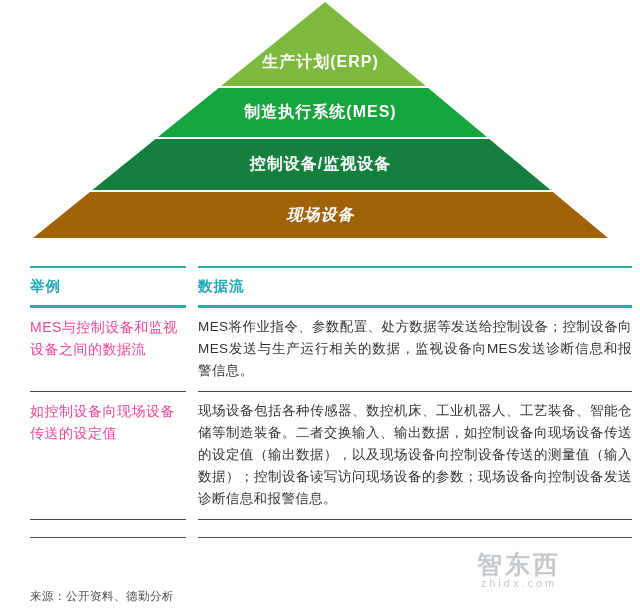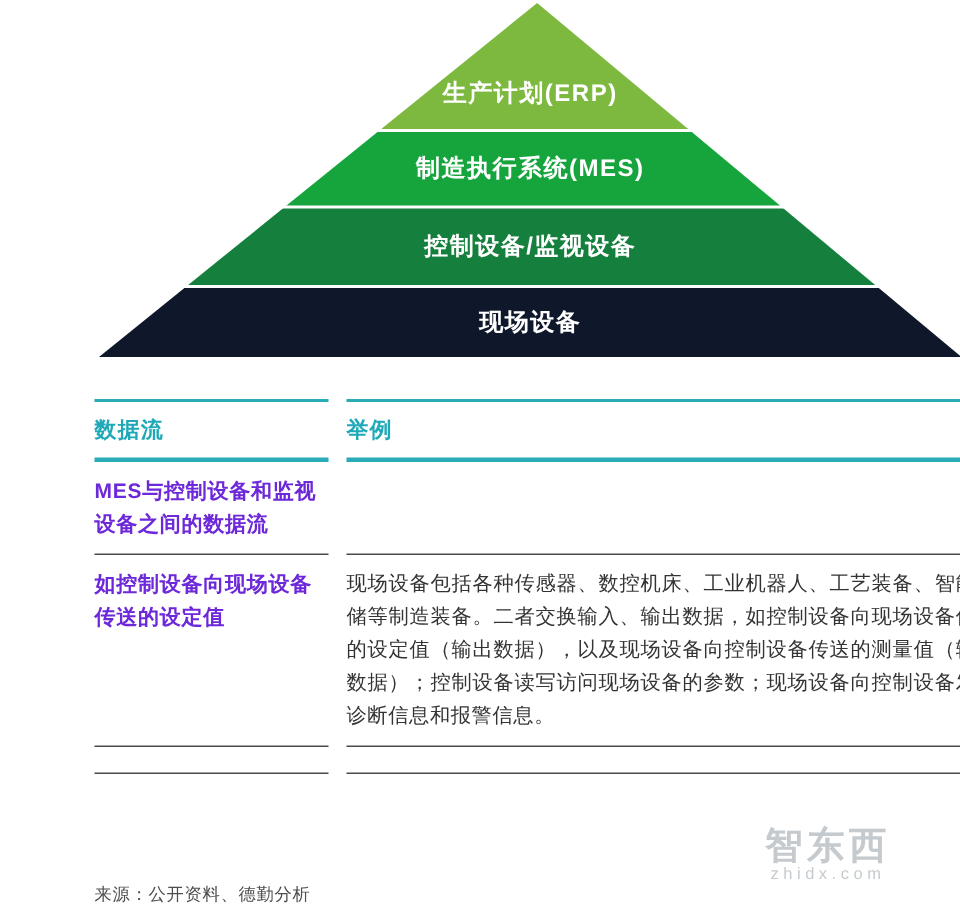--- a/index.html
+++ b/index.html
@@ -1,21 +1,21 @@
 <!DOCTYPE html>
 <html><head>
 <meta charset="utf-8">
 <style>
   html,body{margin:0;padding:0;}
   body{
     width:640px;height:614px;position:relative;background:#ffffff;
     font-family:"Liberation Sans","DejaVu Sans",sans-serif;
     overflow:hidden;
   }
-  .canvas{position:absolute;inset:0;width:564px;height:614px;background:#fff;margin-left:33px;}
+  .canvas{position:absolute;inset:0;width:564px;height:614px;background:#fff;}
 
   
   .pyramid{
     position:absolute;left:33px;top:2px;width:575px;height:236px;
     clip-path:polygon(50.8% 0,100% 100%,0 100%);
     display:flex;flex-direction:column;
   }
   .band{display:flex;justify-content:center;align-items:center;}
   .band-1{height:84px;align-items:flex-end;padding-bottom:13px;box-sizing:border-box;}
   .band-2{height:49px;margin-top:2px;}
@@ -32,21 +32,21 @@
   .rule .seg2{flex:1;}
   .rule-teal-thin .seg1,.rule-teal-thin .seg2{height:2px;background:#2aacb8;}
   .rule-teal-thick .seg1,.rule-teal-thick .seg2{height:3px;background:#2aacb8;}
   .rule-dark .seg1,.rule-dark .seg2{height:1px;background:#4a4a4a;}
 
   .trow{display:grid;grid-template-columns:168px 1fr;}
   .thead-row{padding:9px 0 9px 0;}
   .th{color:#1fa9b8;font-size:14.5px;font-weight:bold;letter-spacing:1px;}
   .tbody-row{padding:8px 0 9px 0;}
   .cell-flow{
-    color:#6d28d9;font-size:14px;font-weight:bold;line-height:22px;
+    color:#ec4899;font-size:14px;font-weight:normal;line-height:22px;
     padding-right:14px;letter-spacing:.5px;
   }
   .cell-example{
     color:#333333;font-size:13.5px;line-height:22px;letter-spacing:.4px;
     text-align:justify;
   }
 
   
   .source-note{
     position:absolute;left:30px;top:589px;font-size:11.5px;color:#4d4d4d;
@@ -73,44 +73,45 @@
   <div class="pyramid">
     <div class="band band-1" style="background: rgb(124, 185, 62);">
       <span class="lvl-label">生产计划(ERP)</span>
     </div>
     <div class="band band-2" style="background: rgb(22, 164, 60);">
       <span class="lvl-label">制造执行系统(MES)</span>
     </div>
     <div class="band band-3" style="background: #15803d;">
       <span class="lvl-label">控制设备/监视设备</span>
     </div>
-    <div class="band band-4" style="background: #0f172a;">
+    <div class="band band-4" style="background: #a16207; font-style: italic;">
       <span class="lvl-label">现场设备</span>
     </div>
   </div>
 
   <div class="flow-table">
 
     <div class="rule rule-teal-thin">
       <div class="seg1"></div>
         <div class="seg2"></div>
     </div>
 
     <div class="trow thead-row">
+      <div class="th">举例</div>
       <div class="th">数据流</div>
-      <div class="th">举例</div>
     </div>
 
     <div class="rule rule-teal-thick">
       <div class="seg1"></div>
         <div class="seg2"></div>
     </div>
 
     <div class="trow tbody-row">
       <div class="cell-flow">MES与控制设备和监视设备之间的数据流</div>
+      <div class="cell-example">MES将作业指令、参数配置、处方数据等发送给控制设备；控制设备向MES发送与生产运行相关的数据，监视设备向MES发送诊断信息和报警信息。</div>
     </div>
 
     <div class="rule rule-dark">
       <div class="seg1"></div>
         <div class="seg2"></div>
     </div>
 
     <div class="trow tbody-row">
       <div class="cell-flow">如控制设备向现场设备传送的设定值</div>
       <div class="cell-example">现场设备包括各种传感器、数控机床、工业机器人、工艺装备、智能仓储等制造装备。二者交换输入、输出数据，如控制设备向现场设备传送的设定值（输出数据），以及现场设备向控制设备传送的测量值（输入数据）；控制设备读写访问现场设备的参数；现场设备向控制设备发送诊断信息和报警信息。</div>

